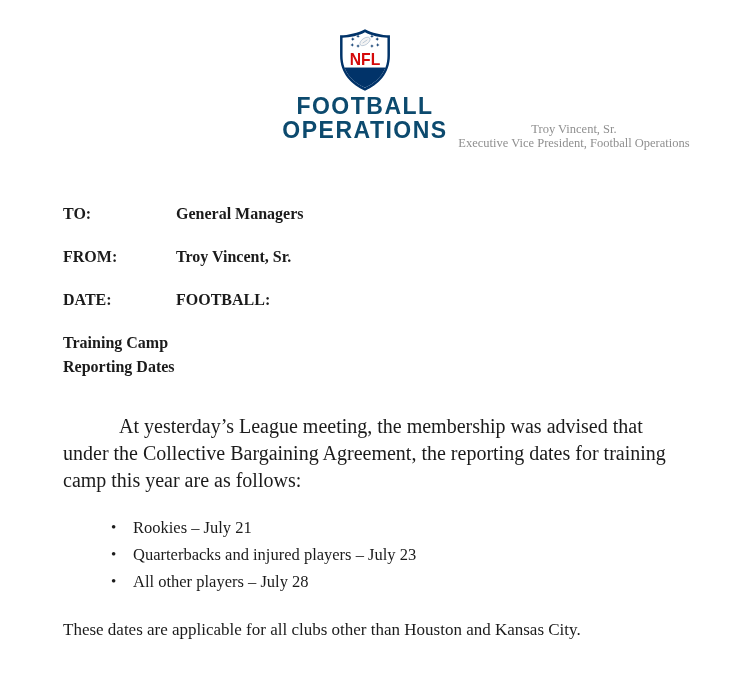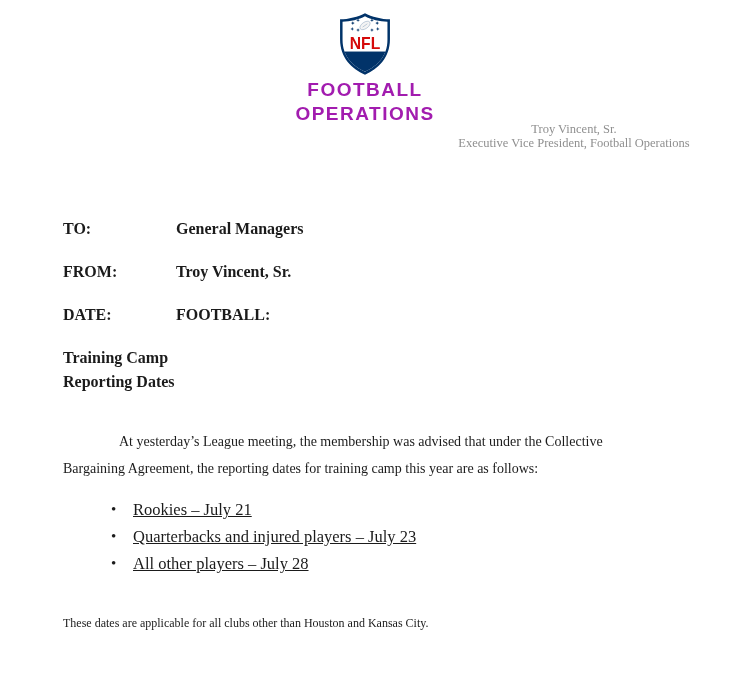--- a/index.html
+++ b/index.html
@@ -10,87 +10,86 @@
   body {
     width: 730px;
     height: 682px;
     overflow: hidden;
     font-family: "Liberation Serif", serif;
     color: #1b1b1b;
     position: relative;
   }
   .header {
     position: relative;
-    padding-top: 12px;
+    padding-top: 28px;
     text-align: center;
   }
   .logo-wrap {
     display: inline-block;
     line-height: 0;
   }
   .org-name {
     font-family: "Liberation Sans", sans-serif;
     font-weight: bold;
-    font-size: 19px;
+    font-size: 23px;
     line-height: 24px;
     letter-spacing: 1.5px;
-    color: #a21caf;
+    color: #0c4a6e;
     margin-top: -2px;
   }
   .attribution {
     position: absolute;
     top: 122px;
     left: 448px;
     width: 252px;
     text-align: center;
     color: #8f8f8f;
     font-size: 12.5px;
     line-height: 14px;
     font-family: "Liberation Serif", serif;
   }
   .memo {
     padding: 0 63px;
   }
   .fields {
     display: grid;
     grid-template-columns: 113px 1fr;
     row-gap: 19px;
-    margin-top: 91px;
+    margin-top: 60px;
     font-weight: bold;
     font-size: 16px;
     line-height: 24px;
   }
   .para {
     margin-top: 34px;
-    font-size: 14px;
+    font-size: 20px;
     line-height: 27px;
     text-indent: 56px;
   }
   .bullets {
     margin: 14px 0 0 0;
     padding: 0;
     list-style: none;
     font-size: 16.5px;
     line-height: 27px;
-    text-decoration: underline;
   }
   .bullets li {
     position: relative;
     padding-left: 70px;
   }
   .bullets li::before {
     content: "\2022";
     position: absolute;
     left: 48px;
     top: 0;
     font-size: 15px;
   }
   .closing {
-    margin-top: 33px;
-    font-size: 12px;
+    margin-top: 21px;
+    font-size: 17px;
     line-height: 27px;
   }
 </style>
 </head>
 <body>
 
 <div class="header">
   <div class="logo-wrap">
     <svg width="58" height="64" viewBox="0 0 100 110" aria-hidden="true">
       <defs>

